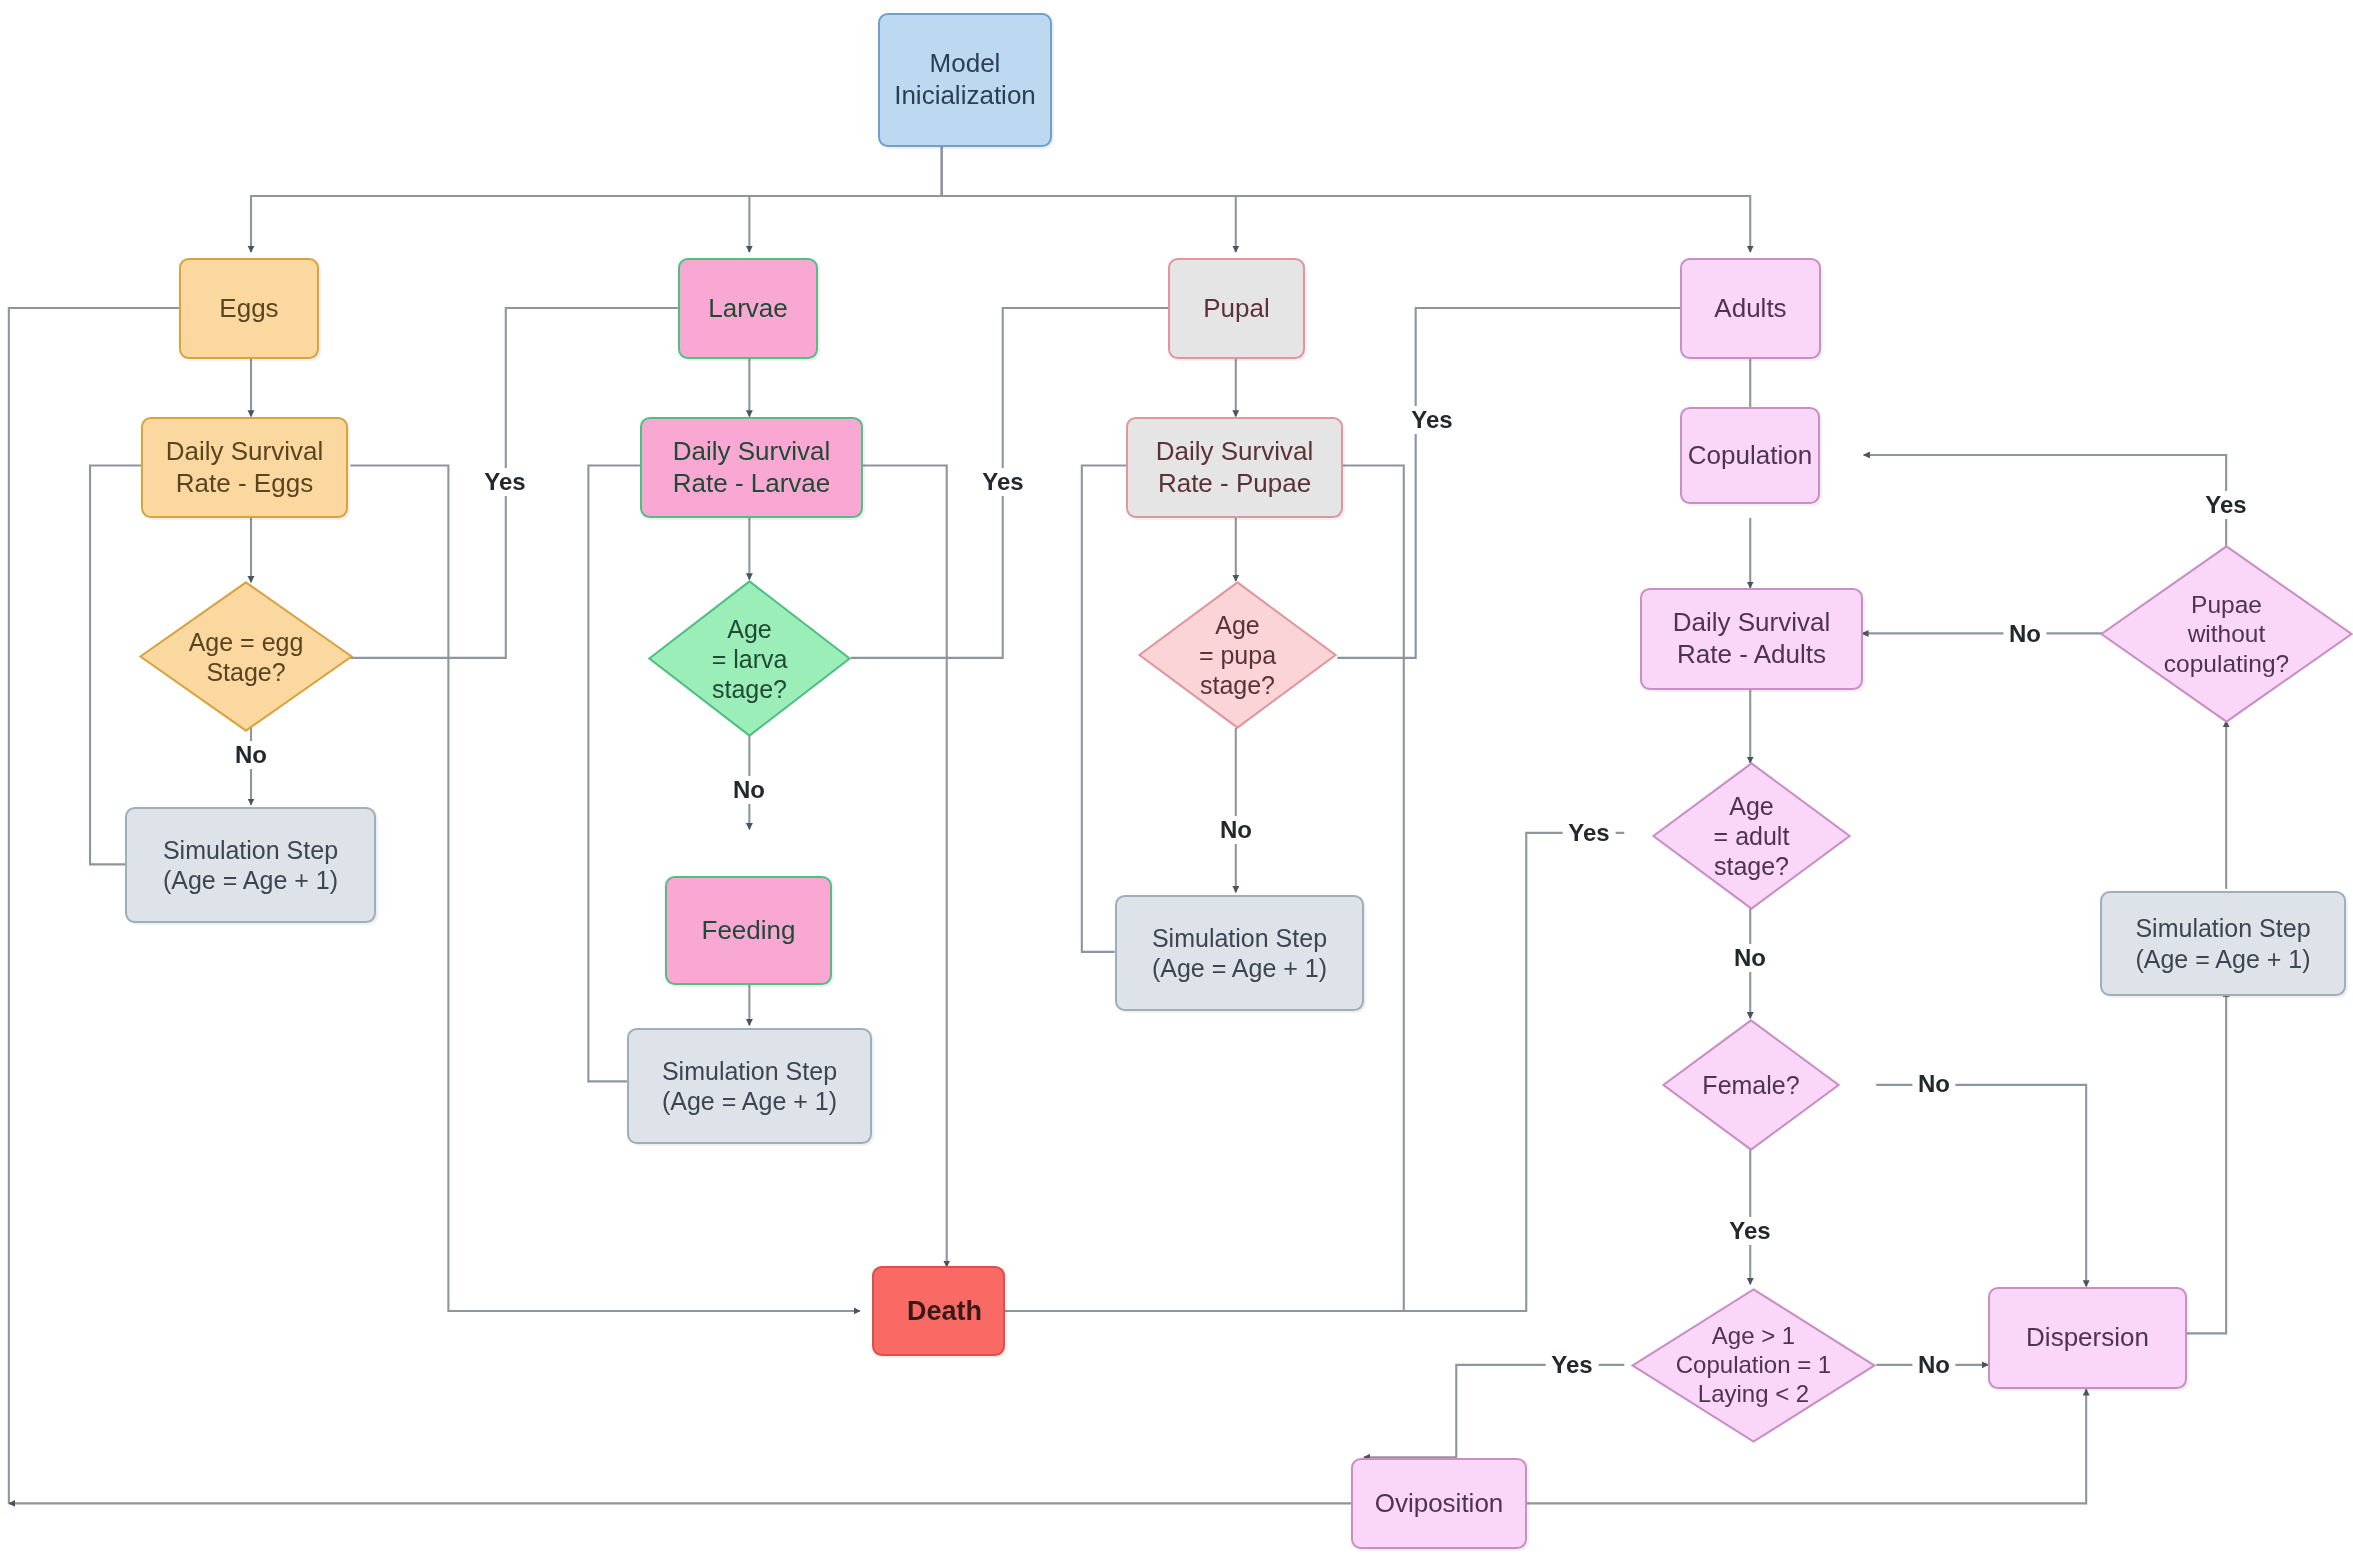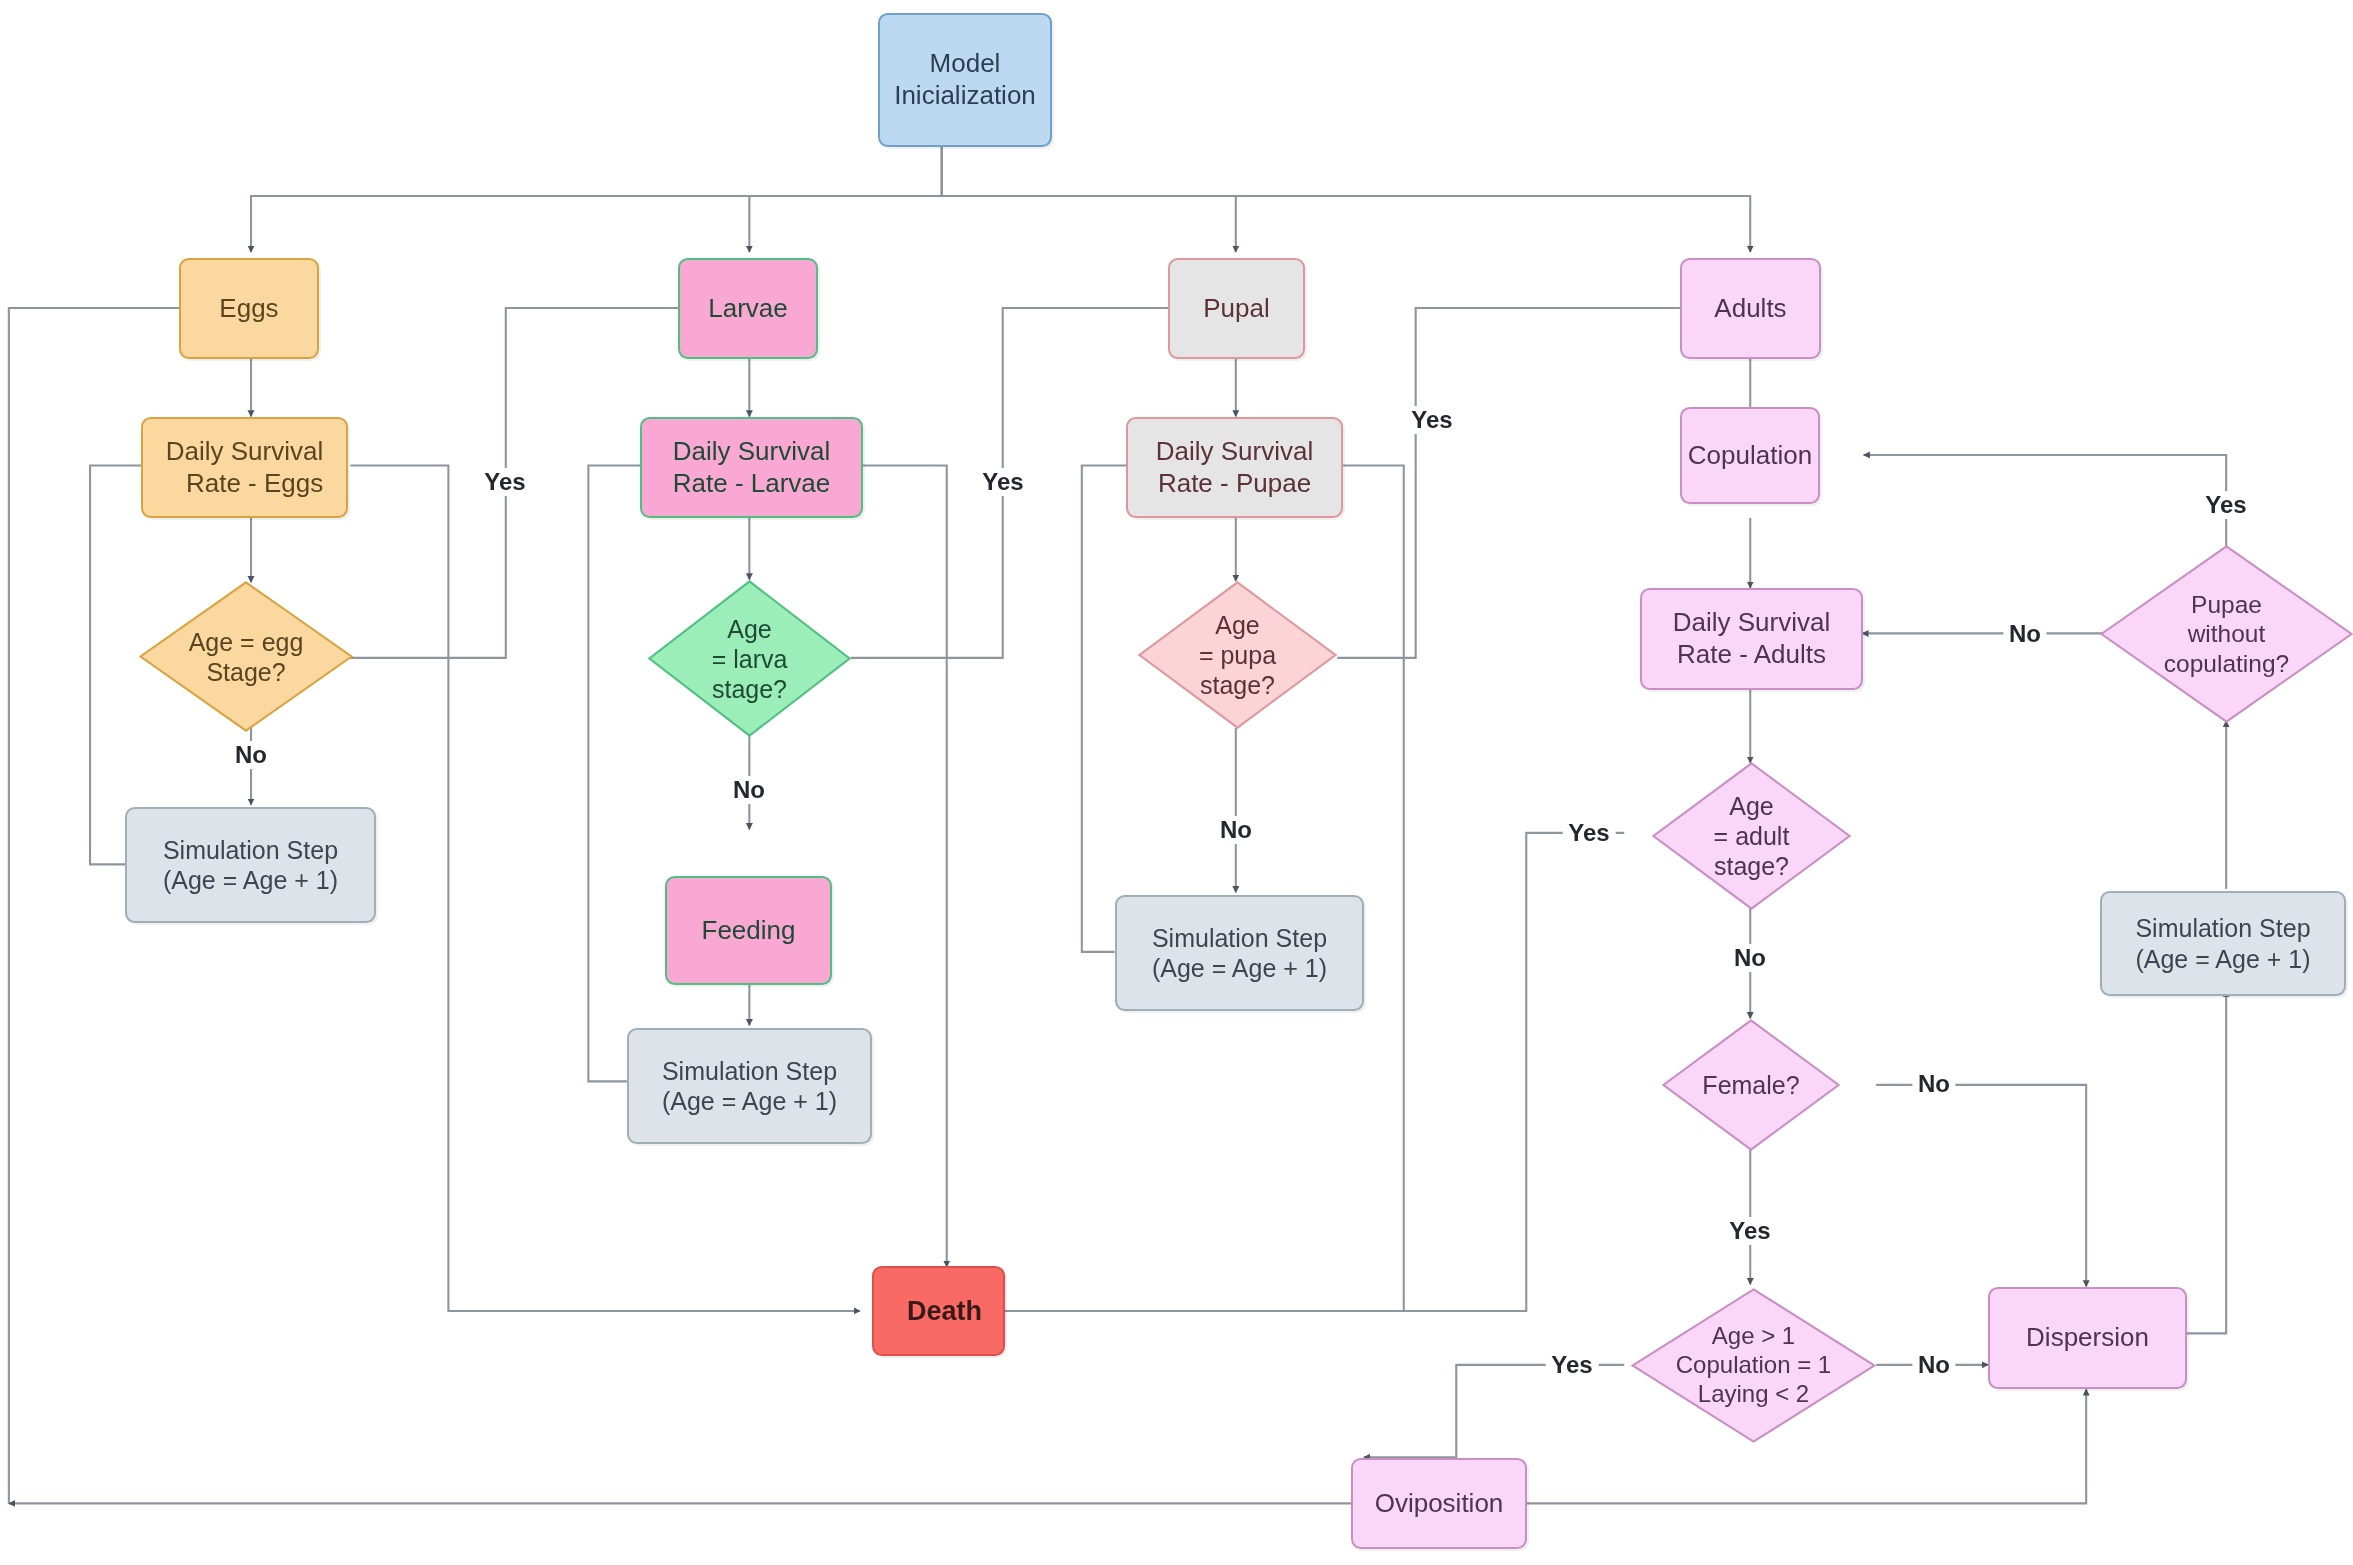--- a/index.html
+++ b/index.html
@@ -6,21 +6,21 @@
   body{font-family:"Liberation Sans","DejaVu Sans",sans-serif;}
   #stage{position:relative;width:2354px;height:1565px;background:#ffffff;overflow:hidden;}
   #edges{position:absolute;left:0;top:0;width:2354px;height:1565px;}
 
   .node{position:absolute;box-sizing:border-box;display:flex;align-items:center;justify-content:center;
         text-align:center;line-height:1.22;white-space:pre-line;}
   .rect{border-radius:9.8px;border:2.1px solid;box-shadow:2.1px 2.1px 0 rgba(0,0,0,0.06);}
 
   
   .c-blue  {background:#bdd9f2;border-color:#6f9fcb;color:#2b3f52;}
-  .c-amber {background:#fbd89f;border-color:#d9a33f;color:#5a4520;text-align:right;}
+  .c-amber {background:#fbd89f;border-color:#d9a33f;color:#5a4520;}
   .c-green {background:#f9a8d4;border-color:#4fbf82;color:#1f4a33;}
   .c-pink  {background:#e5e5e5;border-color:#e0969c;color:#5c3238;}
   .c-violet{background:#fad6f8;border-color:#c98ec4;color:#4e3450;text-align:center;}
   .c-grey  {background:#dde3e8;border-color:#9fafb9;color:#3c4652;}
   .c-red   {background:#fa6a64;border-color:#df4f49;color:#3a1a18;}
 
   .diamond{position:absolute;}
   .diamond .dshape{position:absolute;left:0;top:0;width:100%;height:100%;}
   .diamond .dlabel{position:absolute;left:0;top:0;width:100%;height:100%;
         display:flex;align-items:center;justify-content:center;text-align:center;

